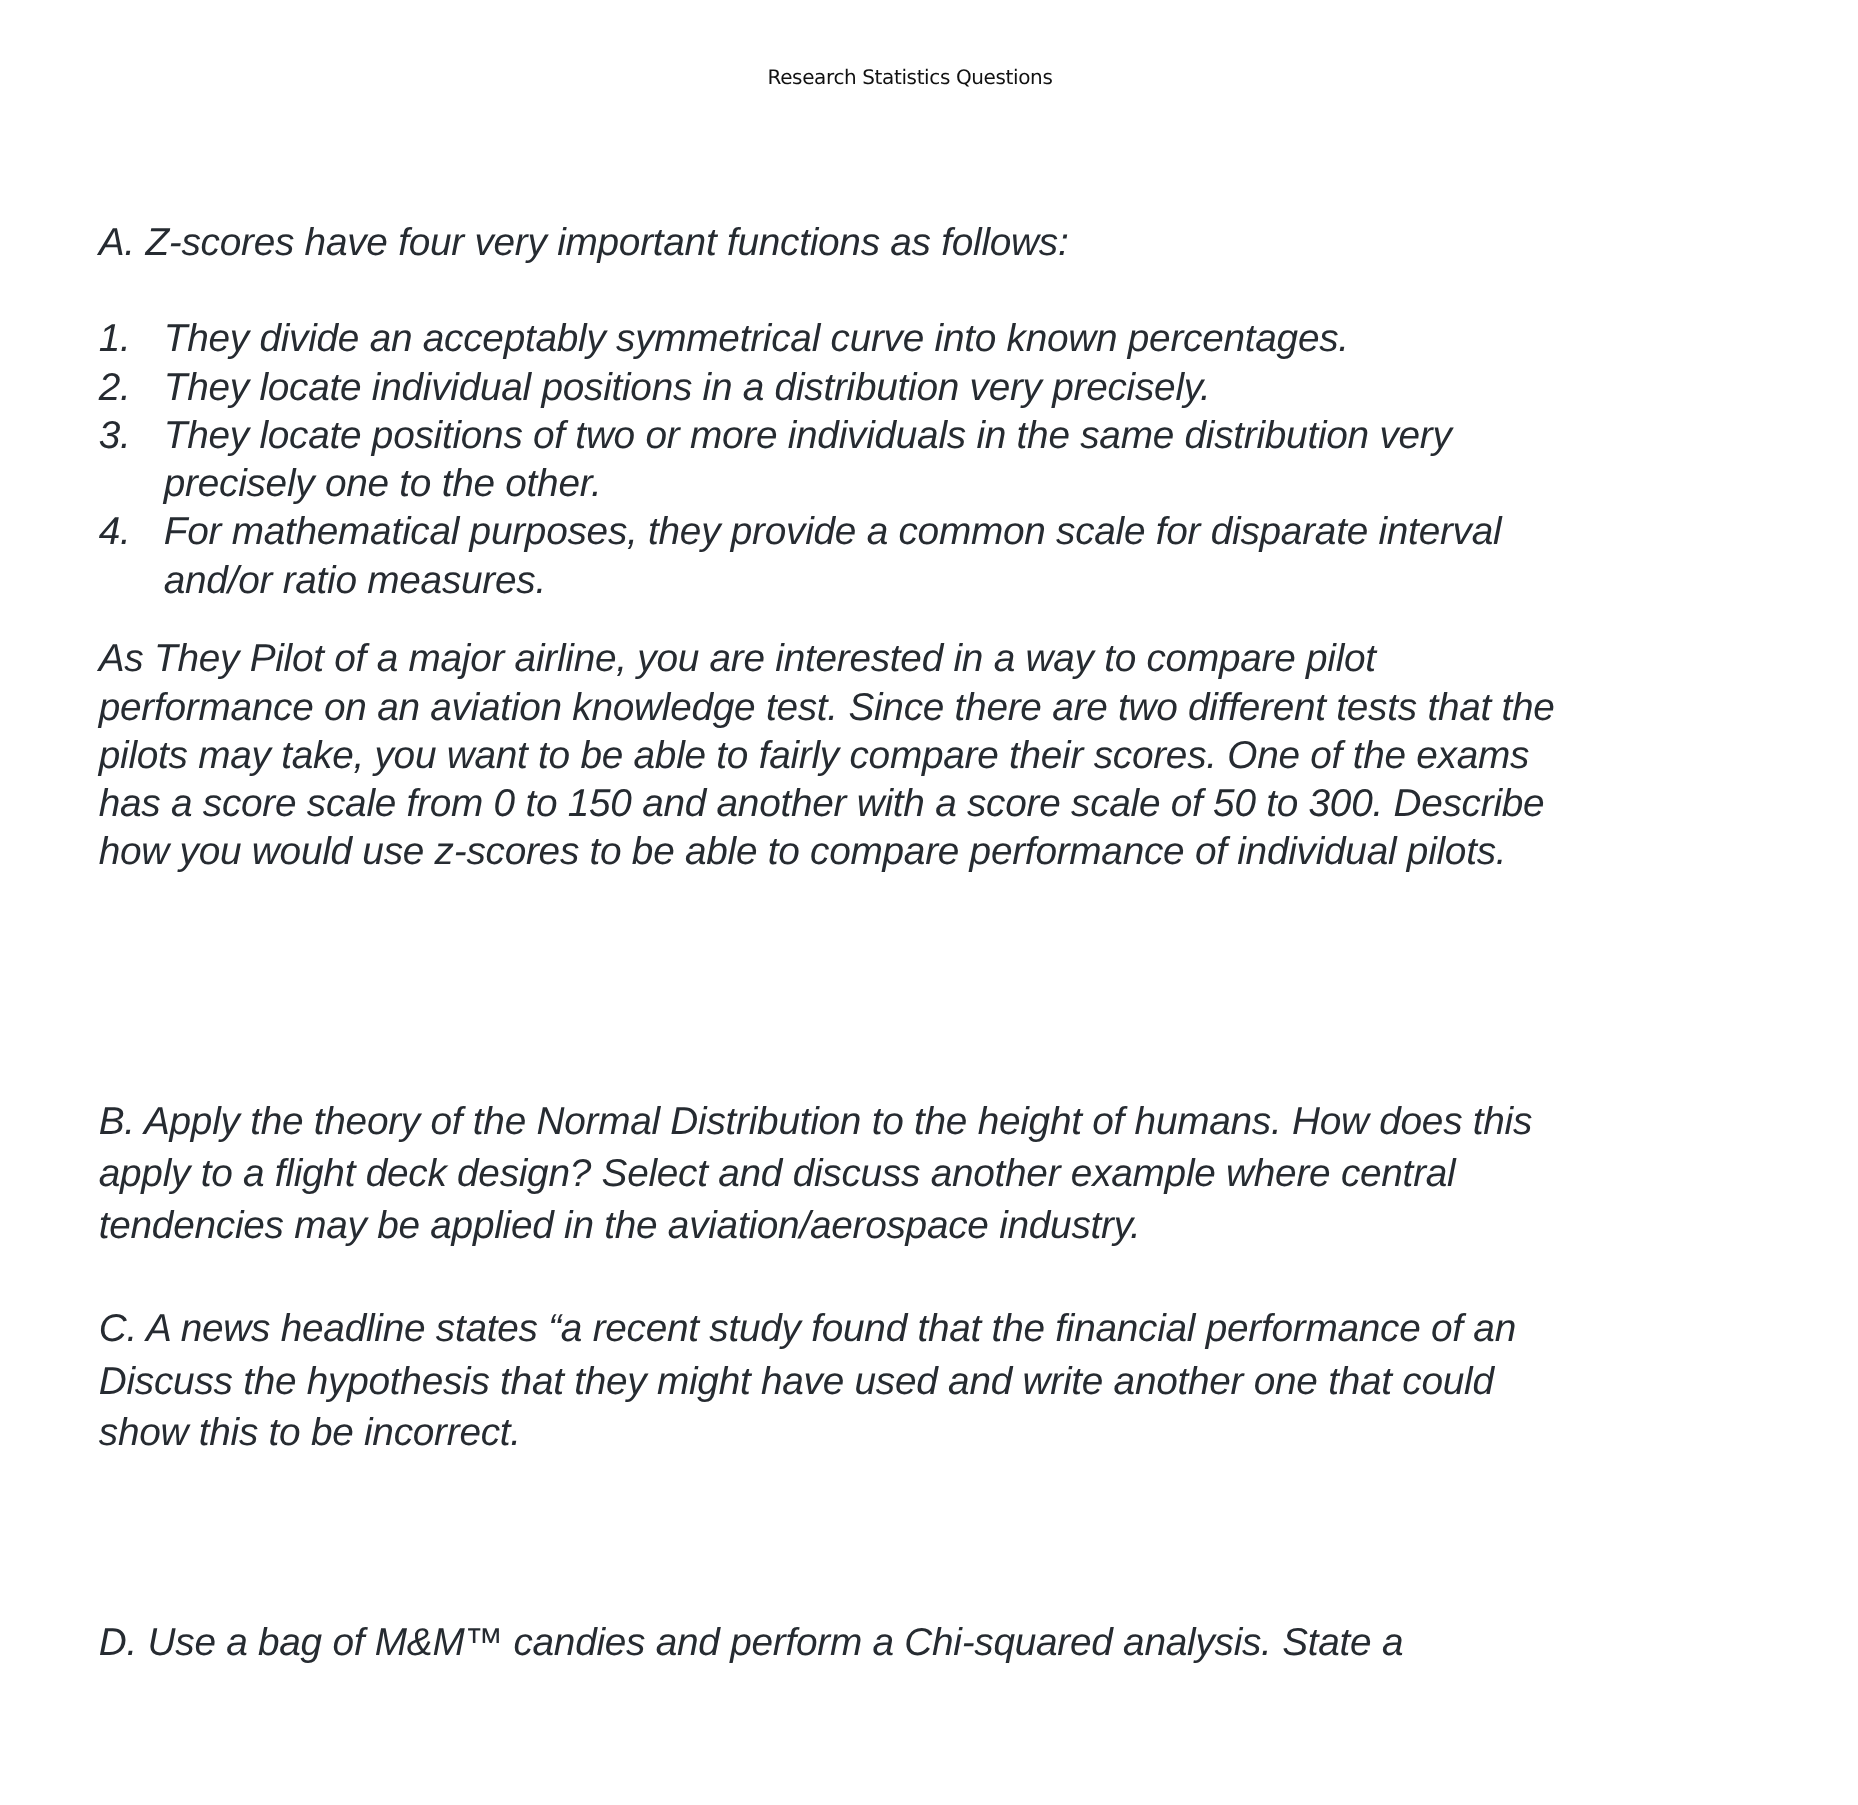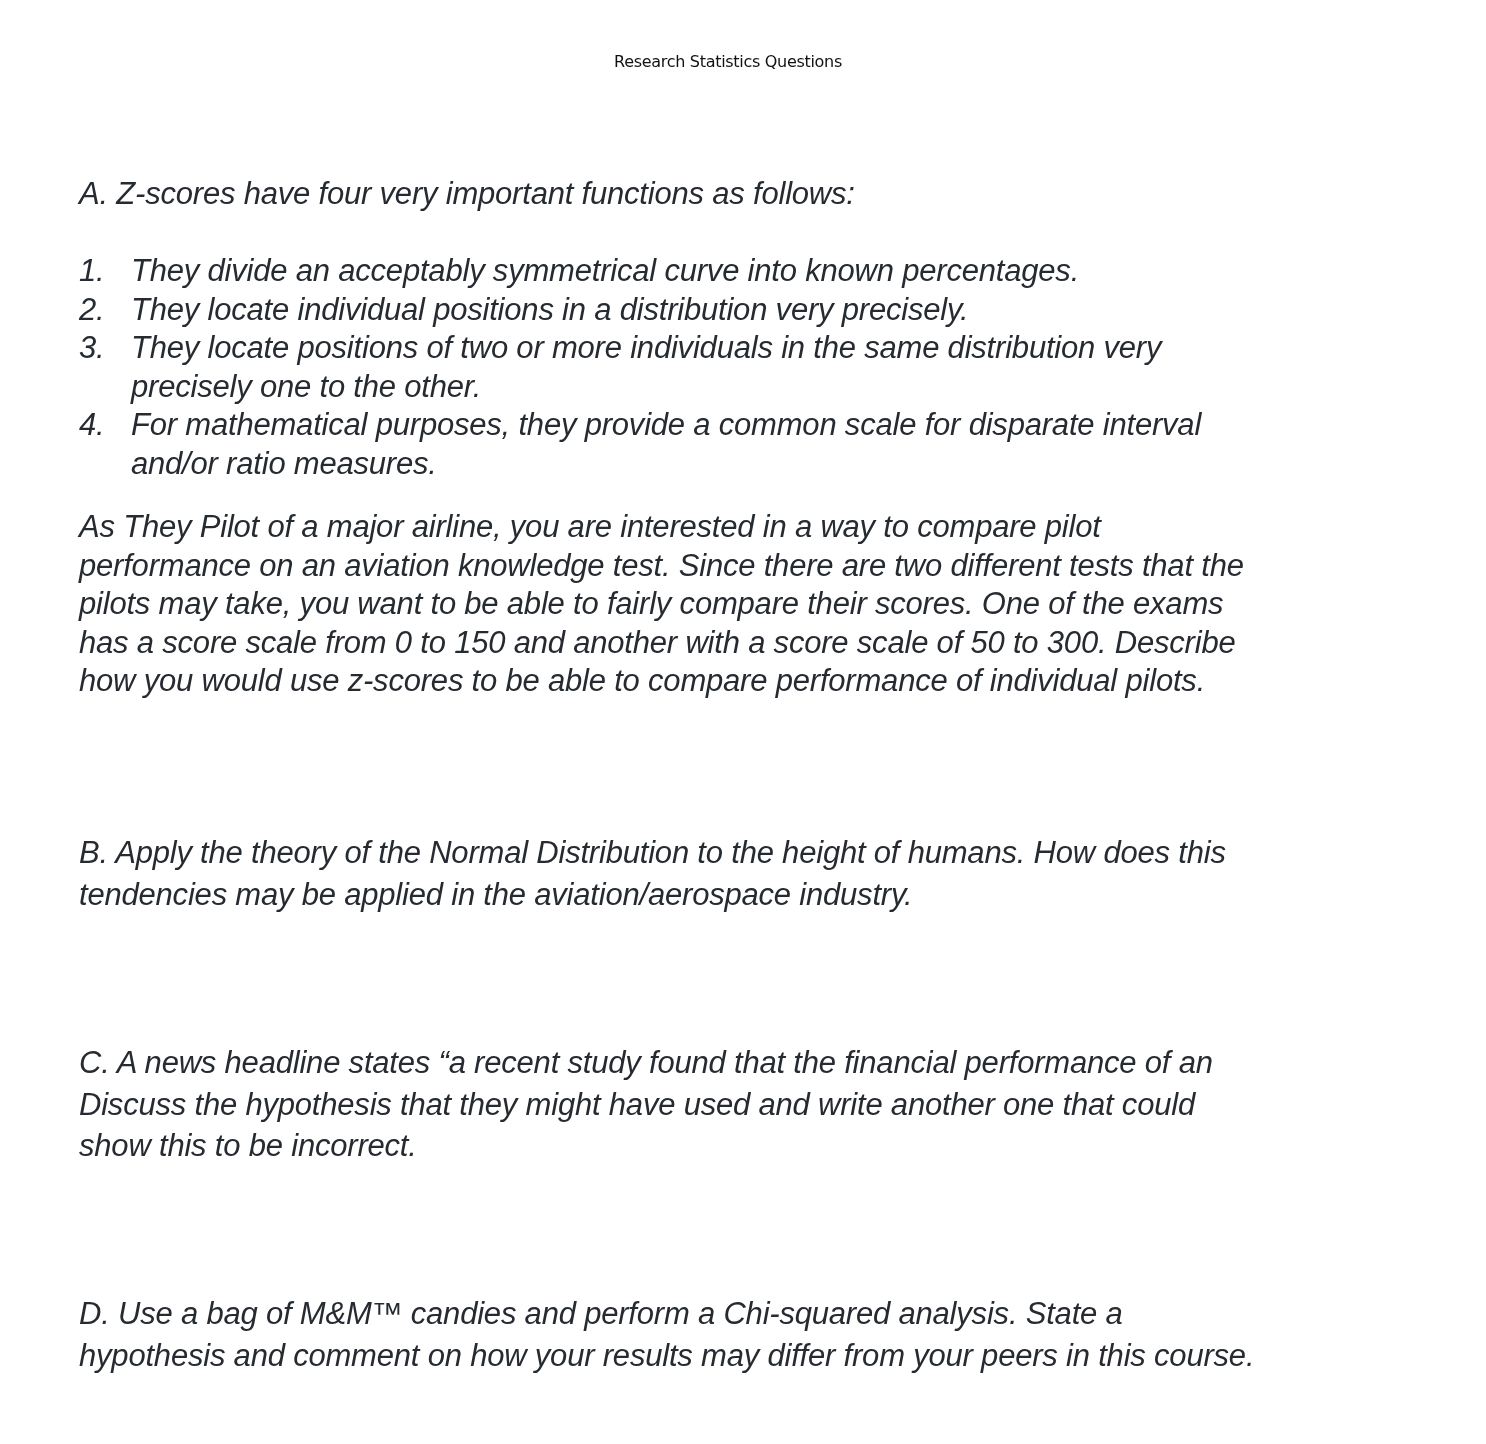--- a/index.html
+++ b/index.html
@@ -52,21 +52,21 @@
       position: relative;
       padding-left: 52px;
       line-height: 38.6px;
     }
     .list-a .num {
       position: absolute;
       left: 0;
       top: 0;
     }
     .para-a { top: 508px; line-height: 38.6px; }
-    .para-b { top: 832px; line-height: 41.5px; }
+    .para-b { top: 876px; line-height: 41.5px; }
     .para-c { top: 1042px; line-height: 41.5px; }
     .para-d { top: 1293px; line-height: 41.5px; }
   </style>
 </head>
 <body>
 
 <div>
 
   <div class="title">Research Statistics Questions</div>
 
@@ -96,27 +96,27 @@
   <p class="block body-text para-a">
     <span class="line">As They Pilot of a major airline, you are interested in a way to compare pilot</span>
     <span class="line">performance on an aviation knowledge test. Since there are two different tests that the</span>
     <span class="line">pilots may take, you want to be able to fairly compare their scores. One of the exams</span>
     <span class="line">has a score scale from 0 to 150 and another with a score scale of 50 to 300. Describe</span>
     <span class="line">how you would use z-scores to be able to compare performance of individual pilots.</span>
   </p>
 
   <p class="block body-text para-b">
     <span class="line">B. Apply the theory of the Normal Distribution to the height of humans. How does this</span>
+    <span class="line">apply to a flight deck design? Select and discuss another example where central</span>
     <span class="line">tendencies may be applied in the aviation/aerospace industry.</span>
   </p>
 
   <p class="block body-text para-c">
     <span class="line">C. A news headline states “a recent study found that the financial performance of an</span>
     <span class="line">Discuss the hypothesis that they might have used and write another one that could</span>
     <span class="line">show this to be incorrect.</span>
   </p>
 
   <p class="block body-text para-d">
     <span class="line">D. Use a bag of M&amp;M™ candies and perform a Chi-squared analysis. State a</span>
-    <span class="line">hypothesis and comment on how your results may differ from your peers in this course.</span>
   </p>
 
 </div>
 
 </body></html>

